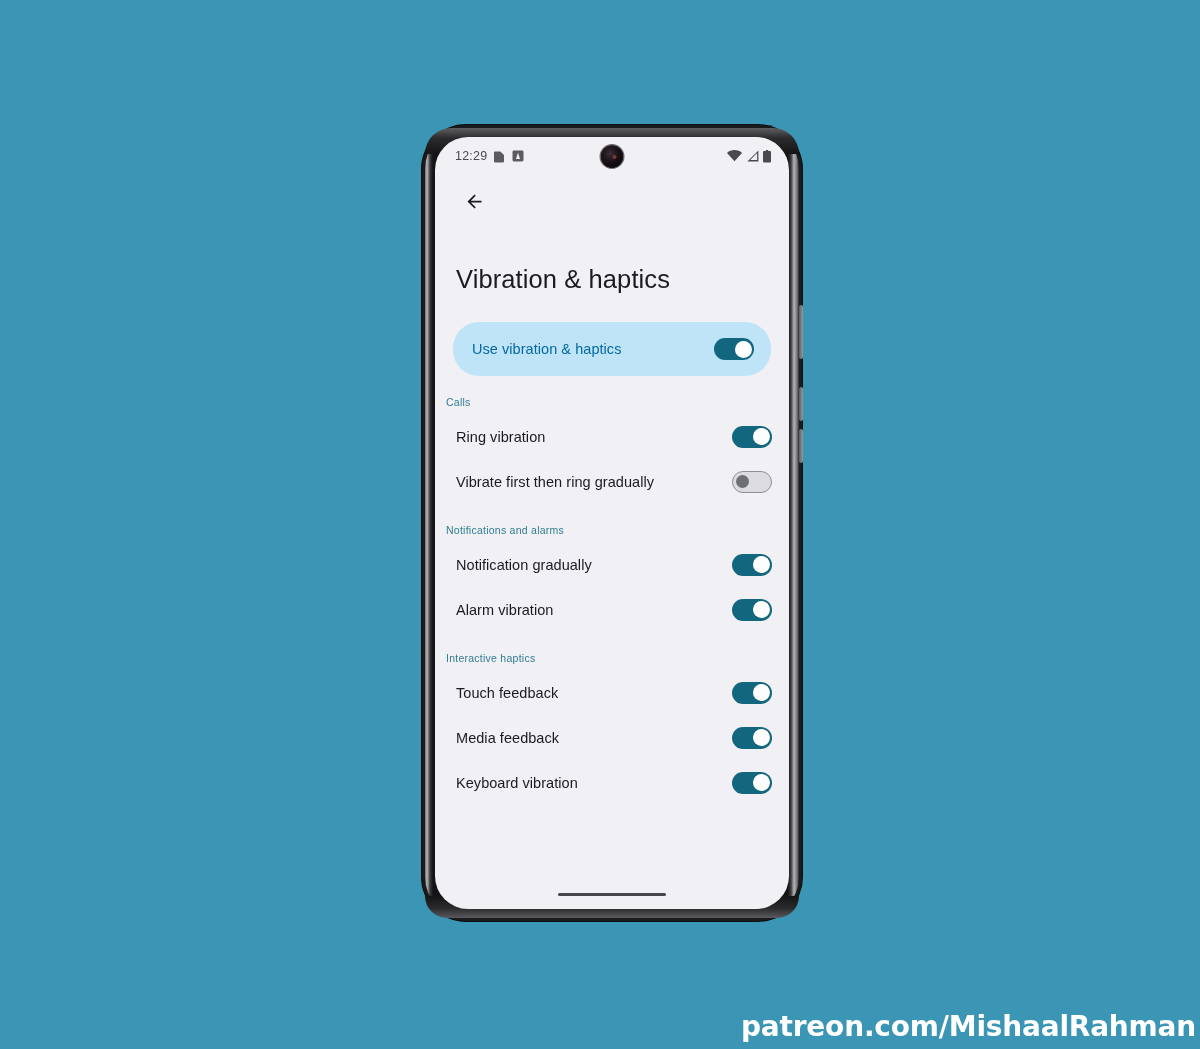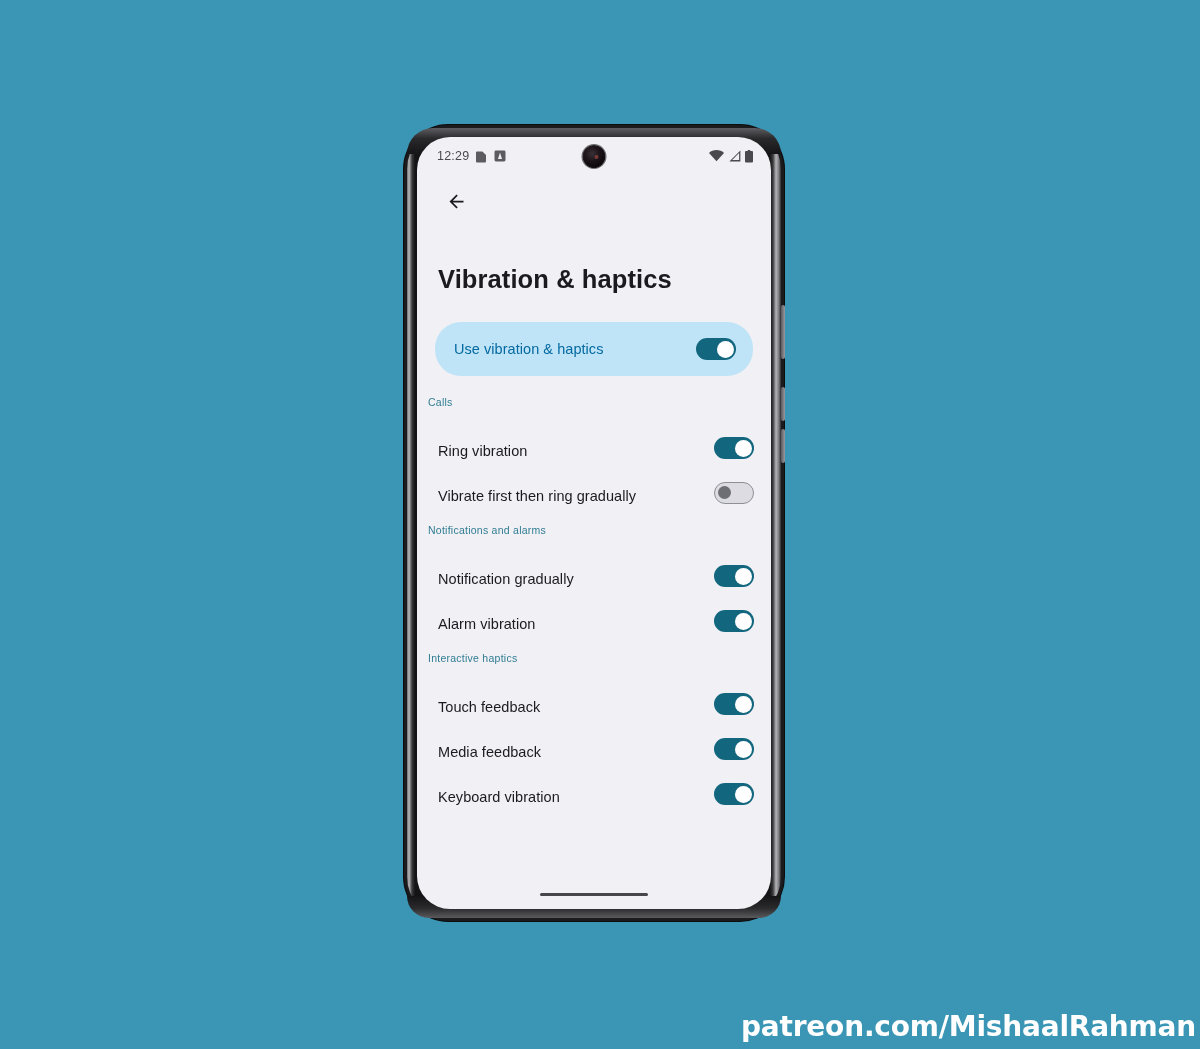--- a/index.html
+++ b/index.html
@@ -7,21 +7,21 @@
   body {
     background:#3a96b4;
     font-family:"Liberation Sans", sans-serif;
     position:relative;
     overflow:hidden;
   }
 
   
   #phone-mockup{
     position:absolute;
-    left:404px; top:125px;
+    left:422px; top:125px;
     width:380px; height:796px;
   }
   
   .phone-shell{
     position:absolute; inset:0;
     background:#1b1b1d;
     border-radius:44px;
     box-shadow:0 0 0 1px #0d0d0e;
   }
   
@@ -99,21 +99,21 @@
     width:34px; height:34px;
     display:flex; align-items:center; justify-content:center;
     cursor:pointer;
   }
 
   
   .page-title{
     font-size:25.5px;
     color:#1b1b1f;
     padding:38px 0 0 21px;
-    font-weight:700;
+    font-weight:400;
     letter-spacing:.1px;
   }
 
   
   .master-card{
     margin:28px 18px 0 18px;
     background:#bfe4f7;
     border-radius:26px;
     height:54px;
     display:flex; align-items:center;
@@ -126,21 +126,21 @@
   .section{ margin-top:20px; }
   .section-header{
     font-size:10.5px;
     color:#2f7d92;
     padding:0 0 0 11px;
     letter-spacing:.25px;
     margin-bottom:6px;
   }
   .setting-row{
     height:45px;
-    display:flex; align-items:flex-end;
+    display:flex; align-items:center;
     padding:0 17px 0 21px;
     cursor:pointer;
   }
   .row-label{
     font-size:14.5px;
     color:#1b1b1f;
     flex:1;
     letter-spacing:.05px;
   }
 

